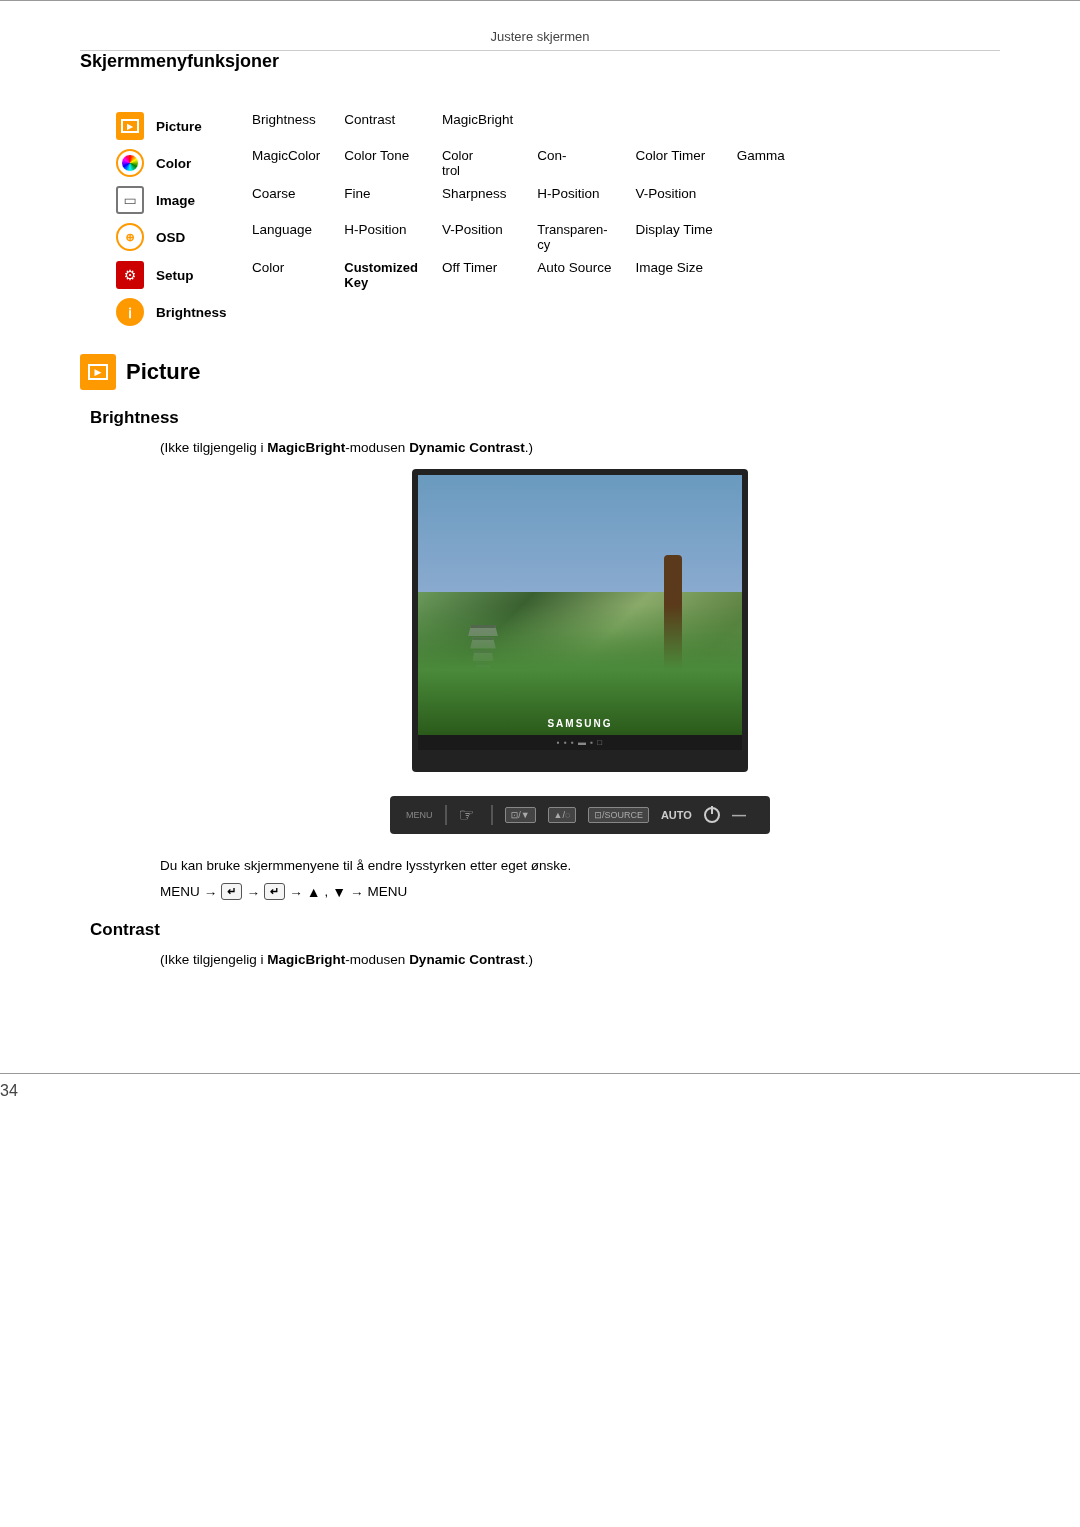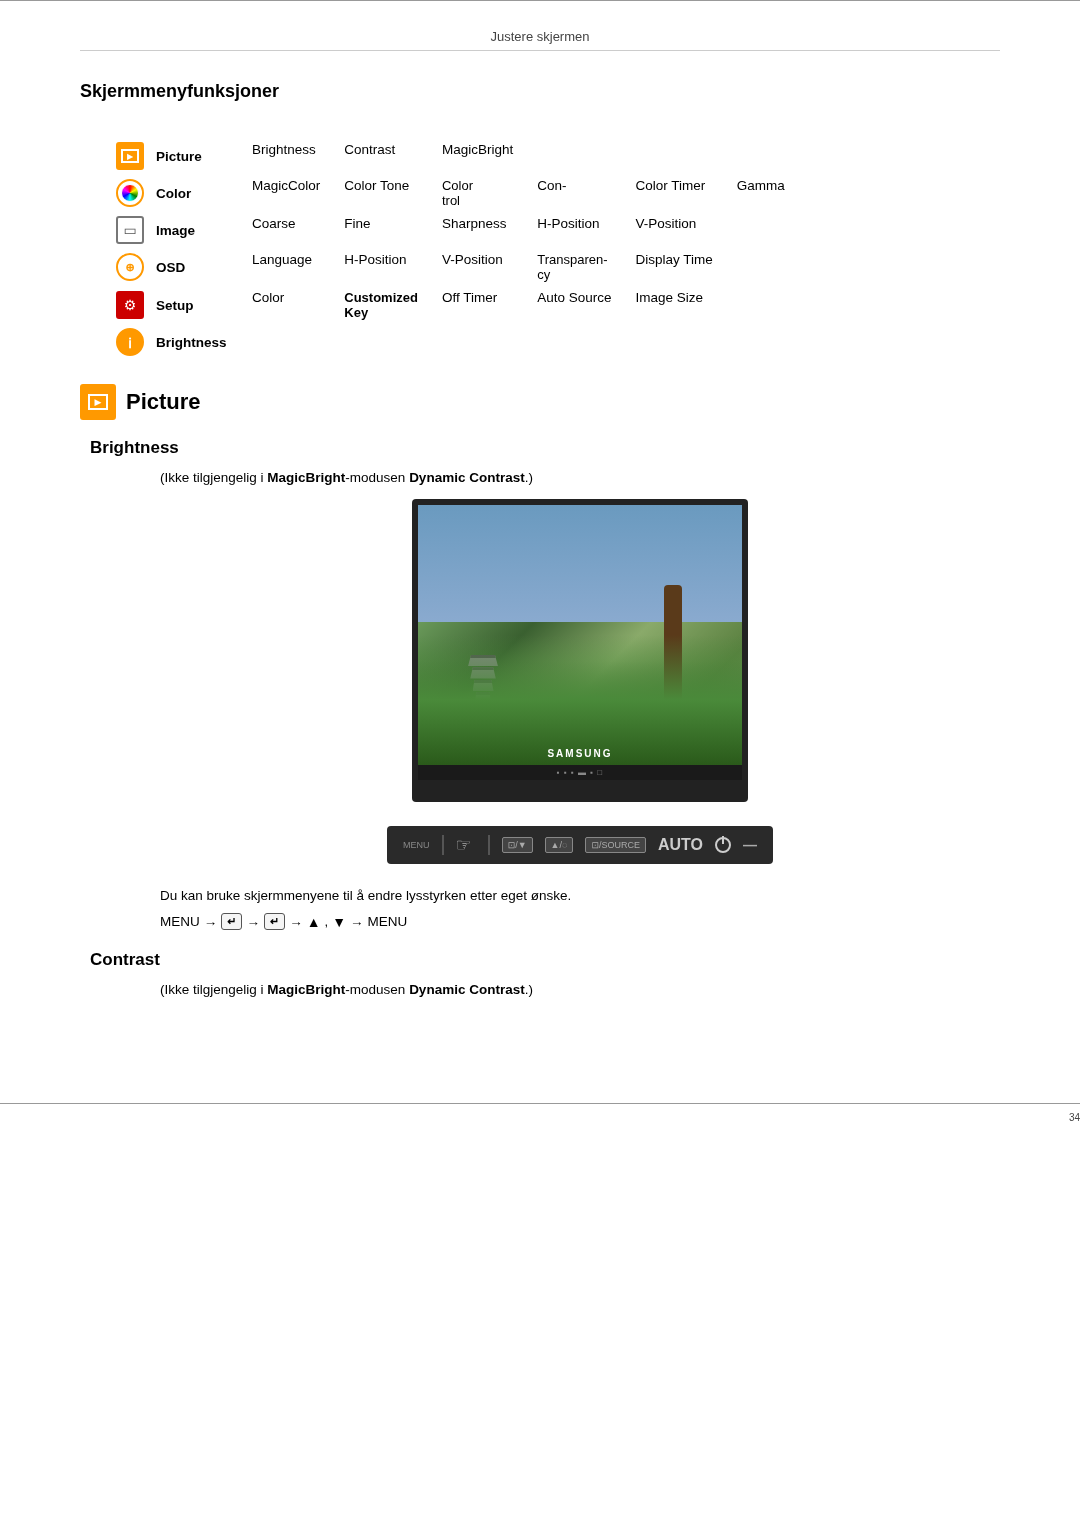--- a/index.html
+++ b/index.html
@@ -20,21 +20,20 @@
 
     .top-rule {
       border-top: 1px solid #999;
       margin-bottom: 8px;
     }
 
     .page-header {
       text-align: center;
       font-size: 13px;
       color: #444;
-      margin-bottom: 30px;
       border-bottom: 1px solid #ccc;
       padding-bottom: 6px;
     }
 
     .section-title {
       font-size: 18px;
       font-weight: bold;
       margin-bottom: 36px;
     }
 
@@ -205,21 +204,21 @@
       font-size: 9px;
       color: #aaa;
       background: #444;
     }
     .ctrl-label {
       color: #888;
       font-size: 9px;
     }
     .ctrl-auto {
       color: #ccc;
-      font-size: 16px;
+      font-size: 11px;
       font-weight: bold;
     }
     .ctrl-power {
       display: inline-block;
       width: 16px;
       height: 16px;
       border: 2px solid #ccc;
       border-radius: 50%;
       position: relative;
     }
@@ -262,22 +261,22 @@
       font-weight: bold;
       vertical-align: middle;
     }
 
     .bottom-rule {
       border-top: 1px solid #999;
       margin-top: 30px;
     }
 
     .page-footer {
-      text-align: right;
-      font-size: 10px;
+      text-align: left;
+      font-size: 16px;
       color: #444;
       padding-top: 8px;
     }
 
     
     .pic-icon-inner {
       width: 18px;
       height: 14px;
       border: 2px solid #fff;
       position: relative;

